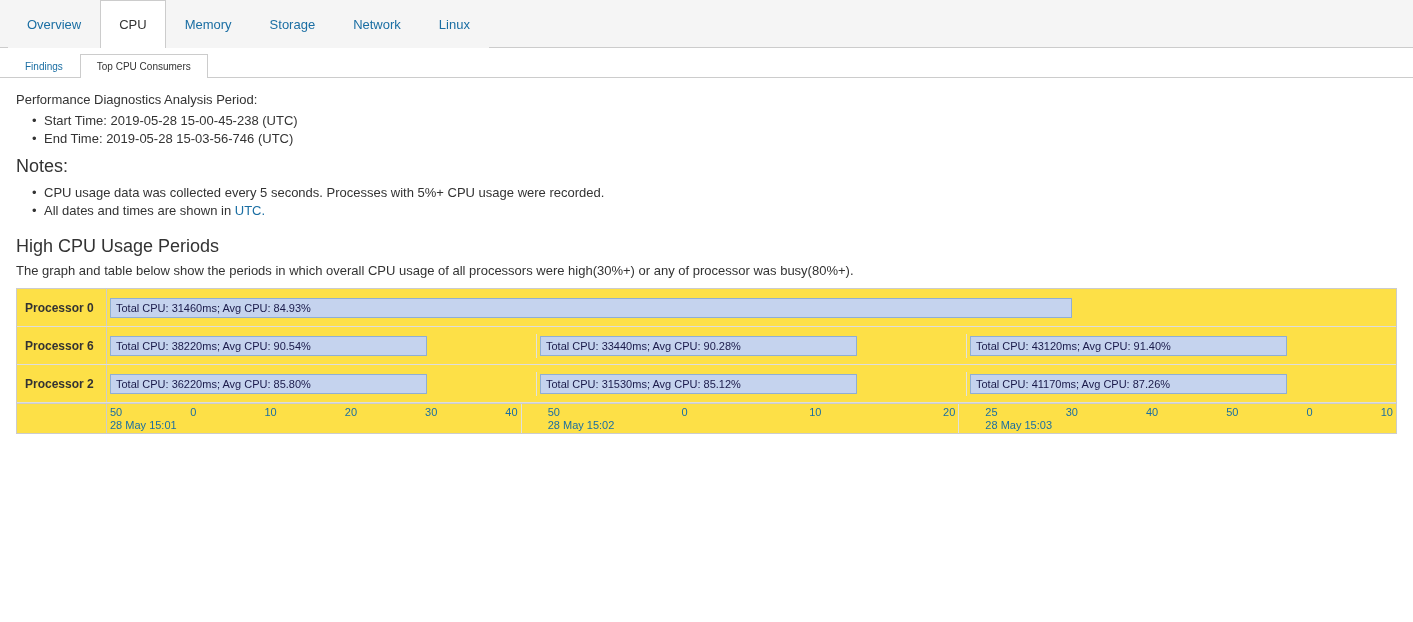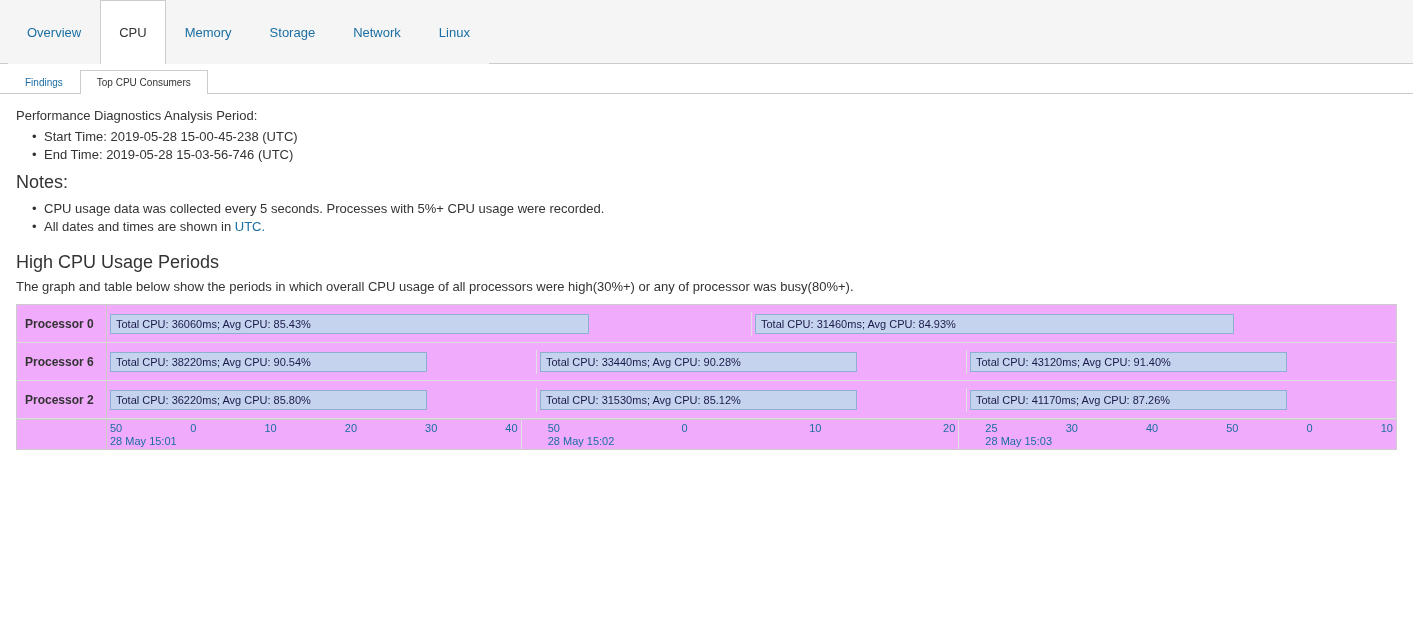--- a/index.html
+++ b/index.html
@@ -6,21 +6,21 @@
     body { font-family: 'Segoe UI', Arial, sans-serif; font-size: 13px; color: #333; background: #fff; }
 
     
     .top-tabs {
       display: flex;
       border-bottom: 1px solid #ccc;
       background: #f5f5f5;
       padding: 0 8px;
     }
     .top-tab {
-      padding: 24px 18px;
+      padding: 16px 18px;
       cursor: pointer;
       border: 1px solid transparent;
       border-bottom: none;
       margin-bottom: -1px;
       color: #1a6ea3;
       background: #f5f5f5;
       font-size: 13px;
     }
     .top-tab.active {
       background: #fff;
@@ -99,21 +99,21 @@
 
     .section-desc {
       font-size: 13px;
       color: #333;
       margin-bottom: 10px;
     }
 
     
     .gantt-outer {
       border: 1px solid #ccc;
-      background: #f0abfc;
+      background: #fde047;
       width: 100%;
     }
     .gantt-row {
       display: grid;
       grid-template-columns: 90px 1fr;
       border-bottom: 1px solid #ddd;
       min-height: 38px;
     }
     .gantt-label {
       font-weight: 600;
@@ -220,23 +220,20 @@
     </ul>
 
     <div class="section-title">High CPU Usage Periods</div>
     <div class="section-desc">The graph and table below show the periods in which overall CPU usage of all processors were high(30%+) or any of processor was busy(80%+).</div>
 
     <div class="gantt-outer">
 
       <div class="gantt-row">
         <div class="gantt-label">Processor 0</div>
         <div class="gantt-bars">
-          <div class="time-segment">
-            <div class="bar-block">Total CPU: 36060ms; Avg CPU: 85.43%</div>
-          </div>
           <div class="time-segment">
             <div class="bar-block">Total CPU: 31460ms; Avg CPU: 84.93%</div>
           </div>
         </div>
       </div>
 
       <div class="gantt-row">
         <div class="gantt-label">Processor 6</div>
         <div class="gantt-bars">
           <div class="time-segment">

